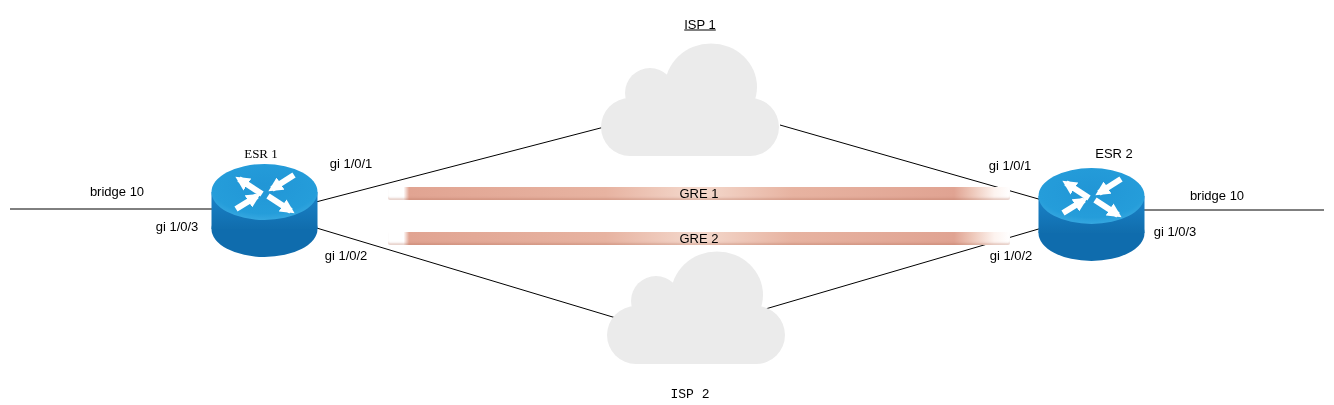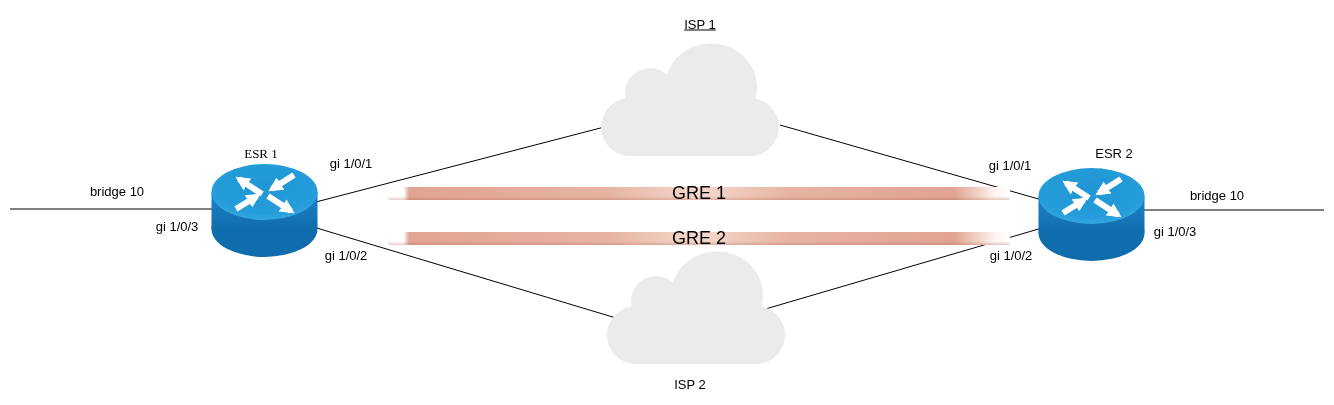--- a/index.html
+++ b/index.html
@@ -46,21 +46,21 @@
       #e0a392 91%,
       #eec8ba 94%,
       #fdf3ef 97.5%,
       #ffffff 100%);
     box-shadow: inset 0 -3px 2px -1px rgba(179, 109, 90, 0.30);
     display: flex;
     align-items: center;
     justify-content: center;
   }
   .tunnel-label {
-    font-size: 18px;
+    font-size: 13px;
     color: #000000;
     white-space: nowrap;
   }
 </style>
 </head>
 <body>
 
 <div class="canvas">
 
   <svg width="0" height="0" style="position:absolute" aria-hidden="true">
@@ -111,21 +111,21 @@
 
   <div class="node" style="left:606px; top:250px;">
     <svg width="180" height="115" viewBox="0 0 180 115">
       <g fill="#ebebeb">
         <circle cx="50" cy="51" r="25"></circle>
         <ellipse cx="111" cy="45" rx="46" ry="43.5"></ellipse>
         <rect x="1" y="56" width="178" height="58" rx="29"></rect>
       </g>
     </svg>
   </div>
-  <div class="lbl" style="left:690px; top:384px;">ISP 2</div>
+  <div class="lbl" style="left:690px; top:394px;font-family:Liberation Mono, monospace;">ISP 2</div>
 
   <div class="node" style="left:211px; top:163px;">
     <svg width="107" height="95" viewBox="0 0 107 95">
       <ellipse cx="53.5" cy="66" rx="53" ry="28" fill="#0f6cad"></ellipse>
       <rect x="0.5" y="29" width="106" height="37" fill="url(#bodyGrad)"></rect>
       <ellipse cx="53.5" cy="29" rx="53" ry="28" fill="url(#topGrad)"></ellipse>
       <g stroke="#ffffff" stroke-width="6" stroke-linecap="butt">
         <line x1="51" y1="31" x2="28" y2="16" marker-end="url(#ah)"></line>
         <line x1="83" y1="12" x2="61" y2="26" marker-end="url(#ah)"></line>
         <line x1="25" y1="46" x2="46" y2="33" marker-end="url(#ah)"></line>

